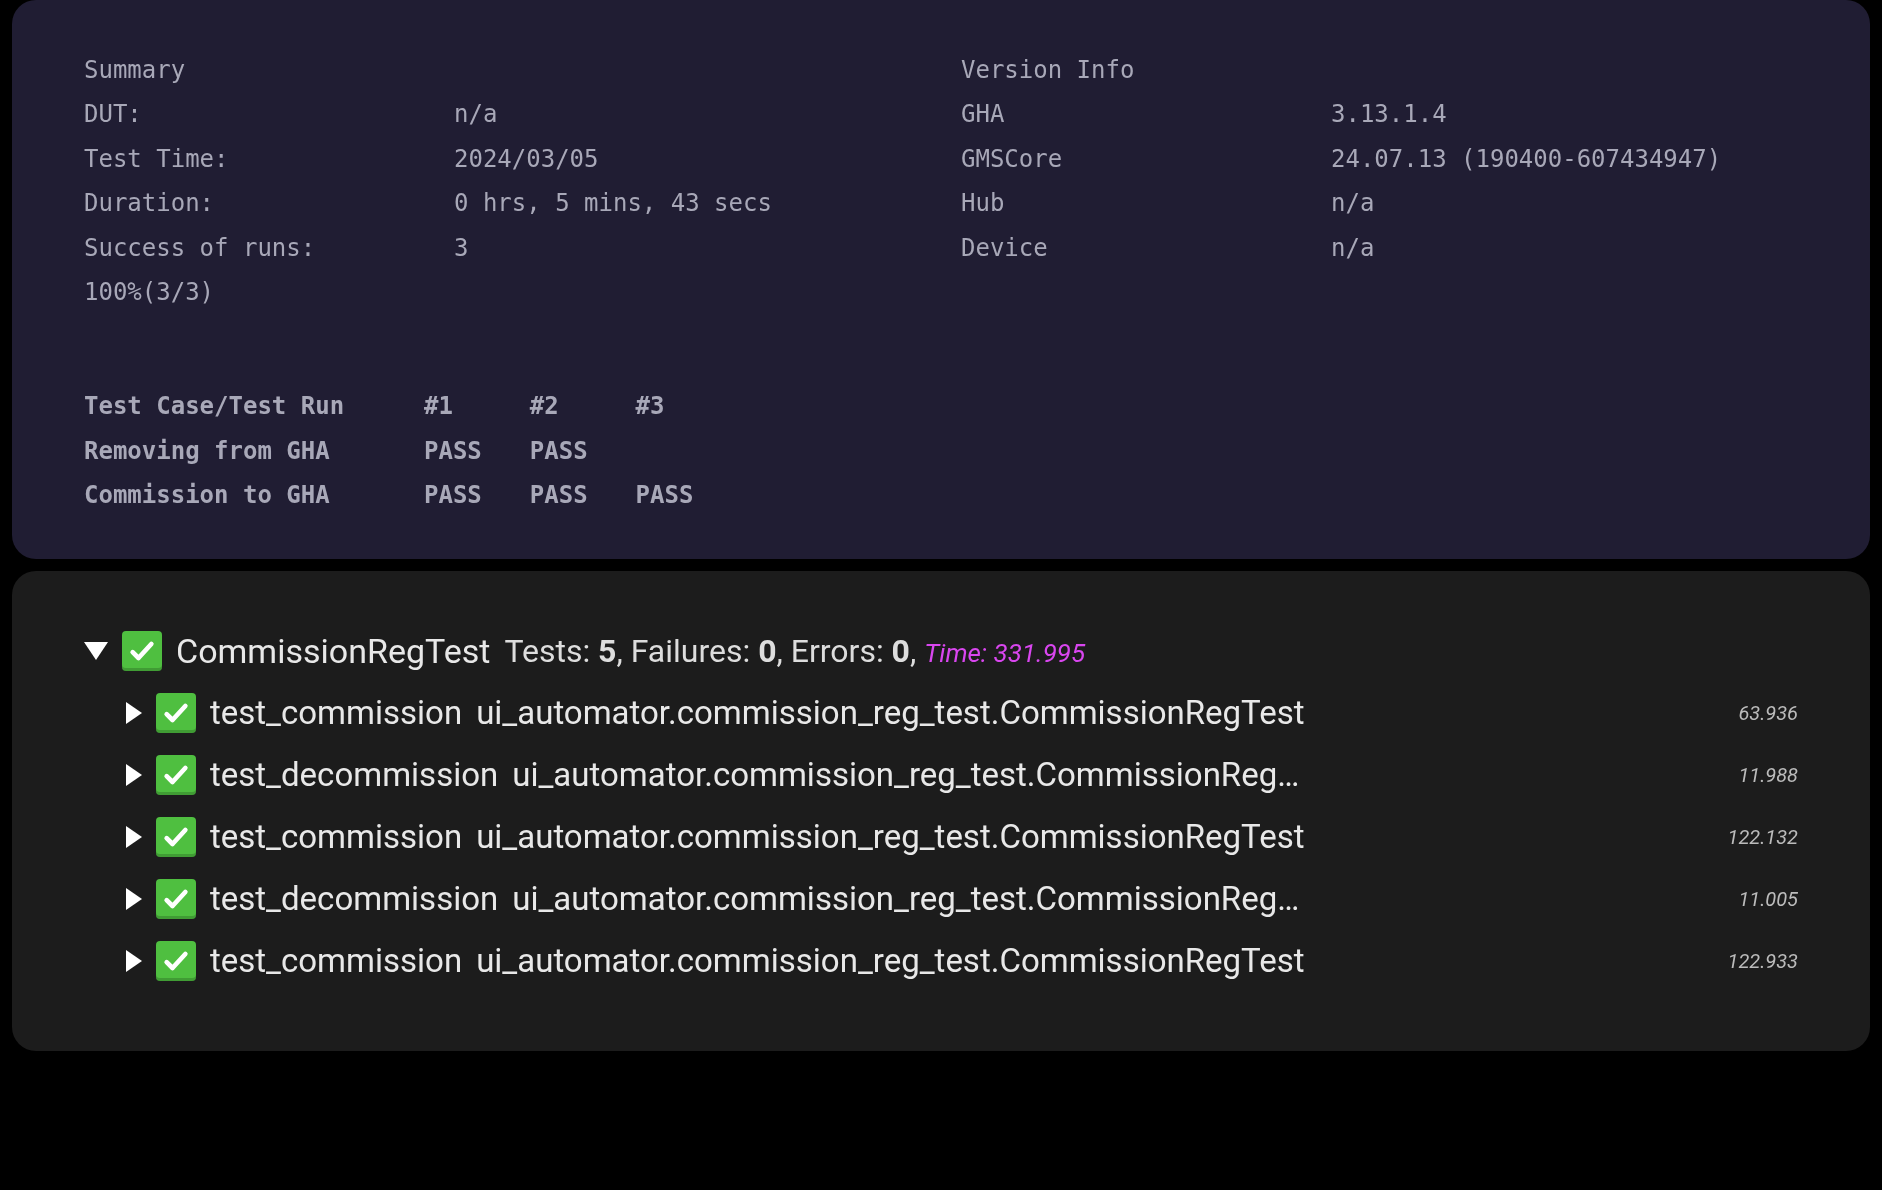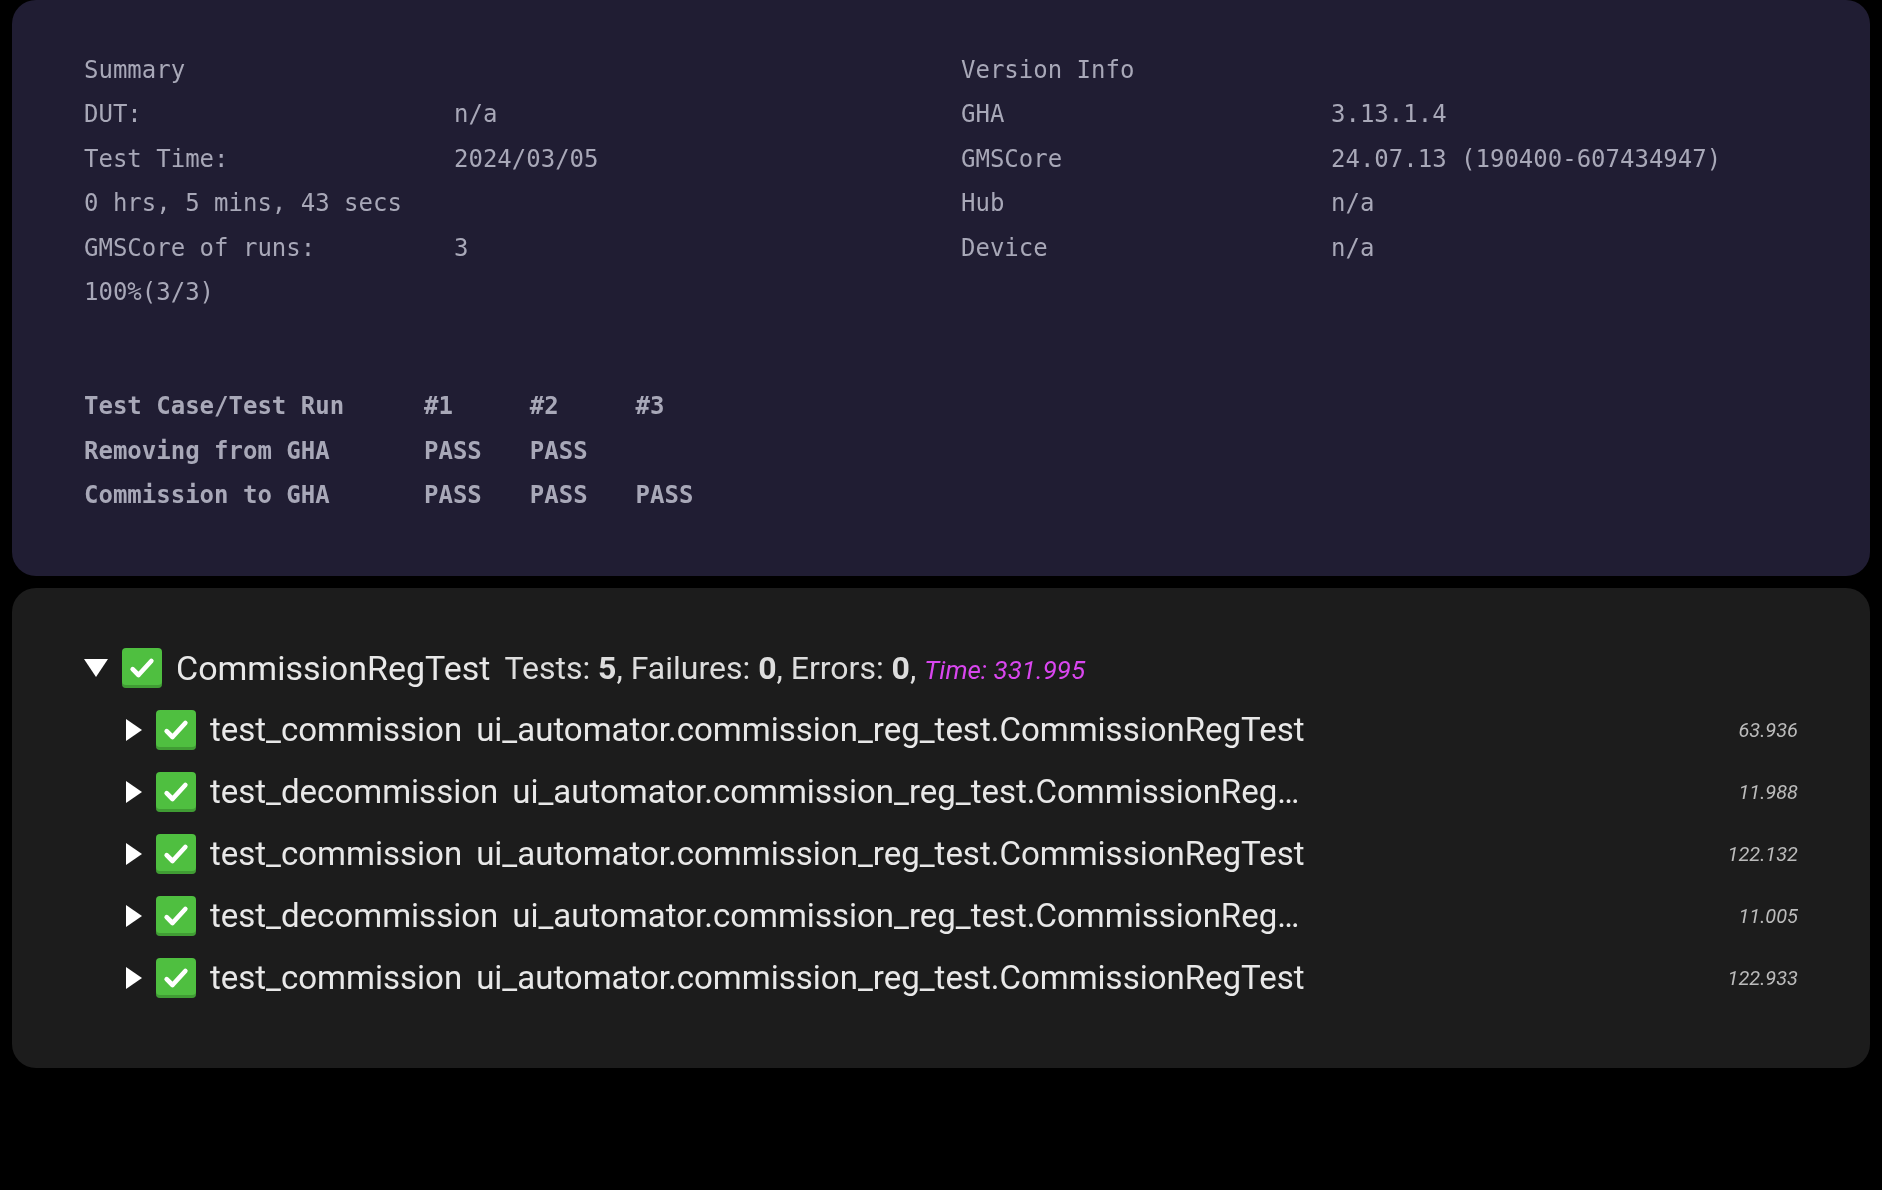--- a/index.html
+++ b/index.html
@@ -7,21 +7,21 @@
     background: #000;
     font-family: ui-monospace, 'SF Mono', Menlo, Consolas, monospace;
     color: #a8a8b8;
     padding: 0;
     width: 1882px;
   }
   .panel-top {
     background: #201d33;
     border-radius: 24px;
     margin: 0 12px 12px 12px;
-    padding: 48px 72px 58px 72px;
+    padding: 48px 72px 41px 72px;
     font-size: 24px;
     line-height: 1.85;
   }
   .cols {
     display: flex;
     gap: 40px;
   }
   .col {
     flex: 1;
   }
@@ -117,24 +117,25 @@
         </div>
       <div class="kv">
           <div class="k">DUT:</div>
           <div class="v">n/a</div>
         </div>
       <div class="kv">
           <div class="k">Test Time:</div>
           <div class="v">2024/03/05</div>
         </div>
       <div class="kv">
+          <div class="k">Duration:</div>
           <div class="v">0 hrs, 5 mins, 43 secs</div>
         </div>
       <div class="kv">
-          <div class="k">GMSCore of runs:</div>
+          <div class="k">Success of runs:</div>
           <div class="v">3</div>
         </div>
       <div class="kv">
           <div class="v">100%(3/3)</div>
         </div>
     </div>
     <div class="col">
       <div class="kv">
           <div class="k">Version Info</div>
         </div>

